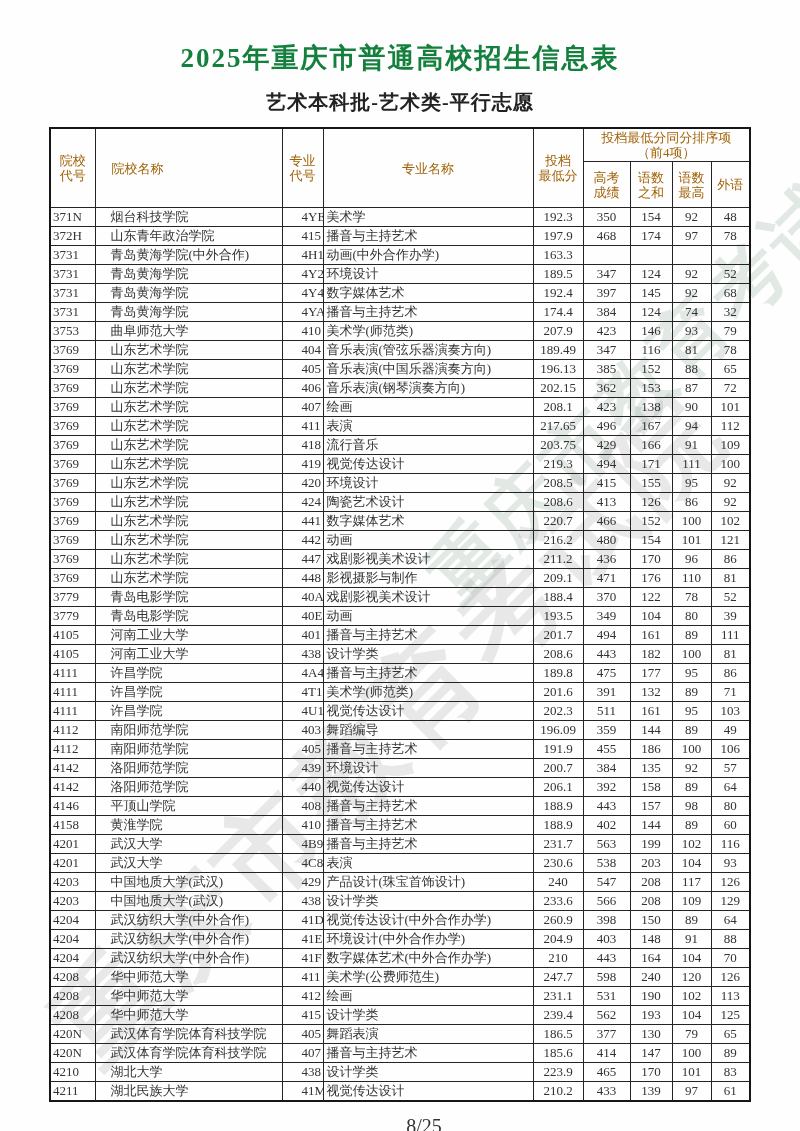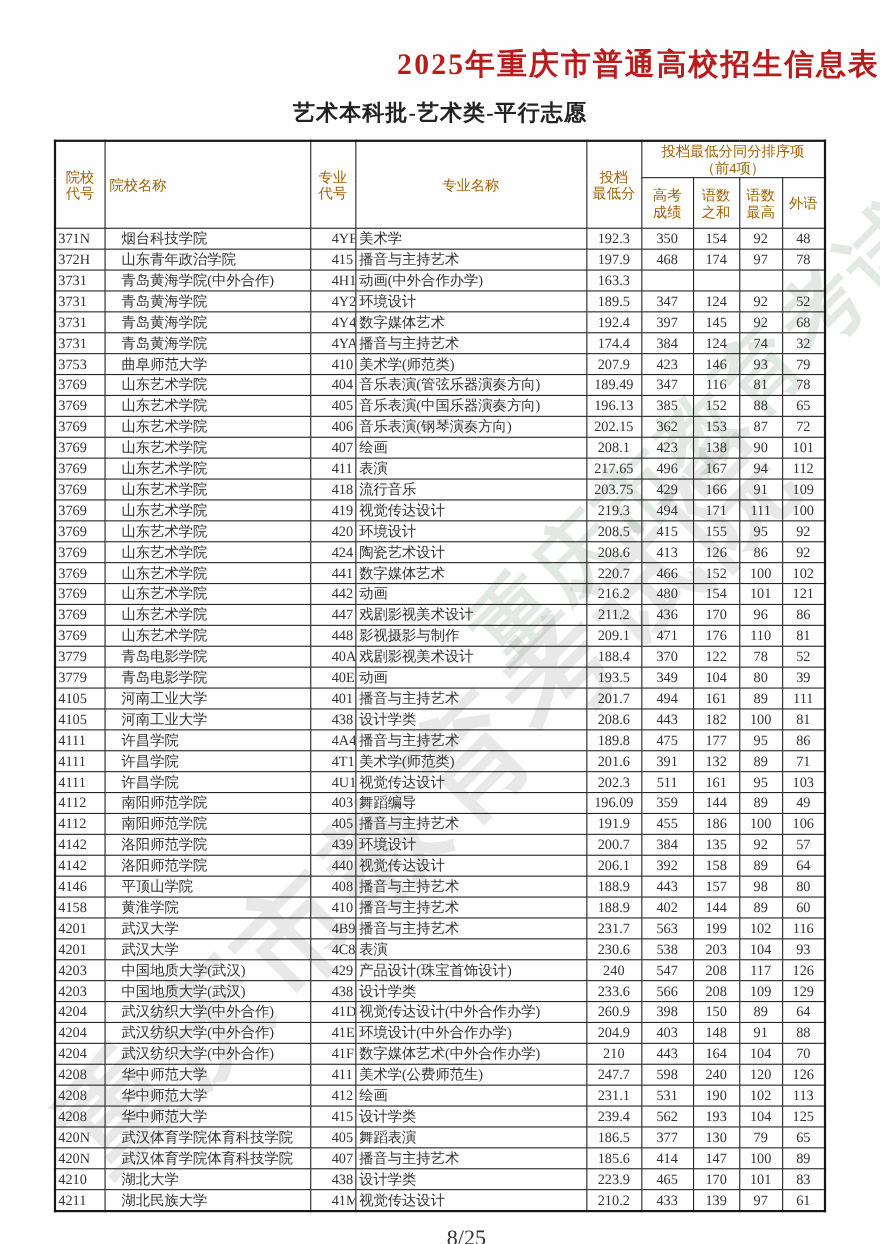--- a/index.html
+++ b/index.html
@@ -29,25 +29,25 @@
   .wm-green {
     top: 340px; left: 360px; width: 560px;
     font-size: 74px; letter-spacing: 5px;
     color: rgba(128, 158, 138, 0.22);
     transform: rotate(-45deg);
   }
   
   .content { position: relative; z-index: 1; }
   .doc-title {
     margin: 40px 0 0;
-    text-align: right;
+    text-align: center;
     font-size: 27px;
     font-weight: 700;
     letter-spacing: 2px;
-    color: #b91c1c;
+    color: #15803d;
   }
   .doc-subtitle {
     margin: 13px 0 0;
     text-align: center;
     font-size: 20px;
     font-weight: 700;
     letter-spacing: 1px;
     color: #222;
   }
   table.adm {
@@ -64,21 +64,21 @@
   }
   .adm thead th {
     font-size: 13px;
     line-height: 15px;
     white-space: pre-line;
     text-align: center;
     vertical-align: middle;
     padding: 1px 0;
     color: #a16207;
   }
-  .adm thead th.h-left { text-align: left; padding-left: 4px; }
+  .adm thead th.h-left { text-align: left; padding-left: 16px; }
   .adm thead tr.r1 th.h-group { height: 33px; }
   .adm thead tr.r2 th { height: 46px; }
   .adm tbody td {
     height: 17.6px;
     font-size: 13px;
     line-height: 16px;
     white-space: nowrap;
     overflow: hidden;
     color: #333;
   }

